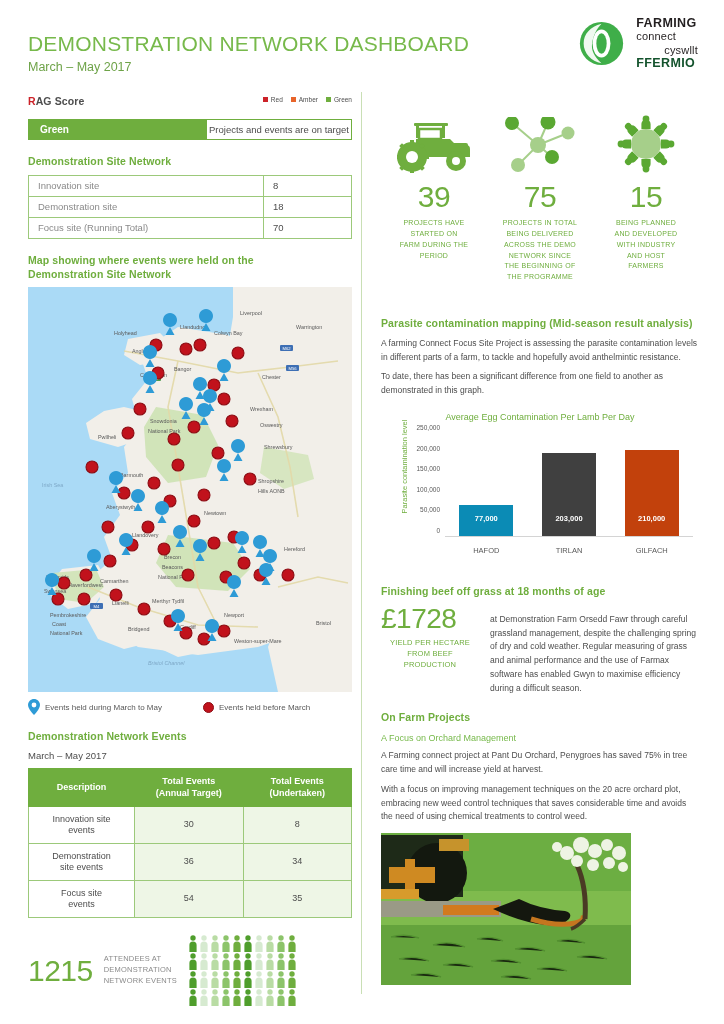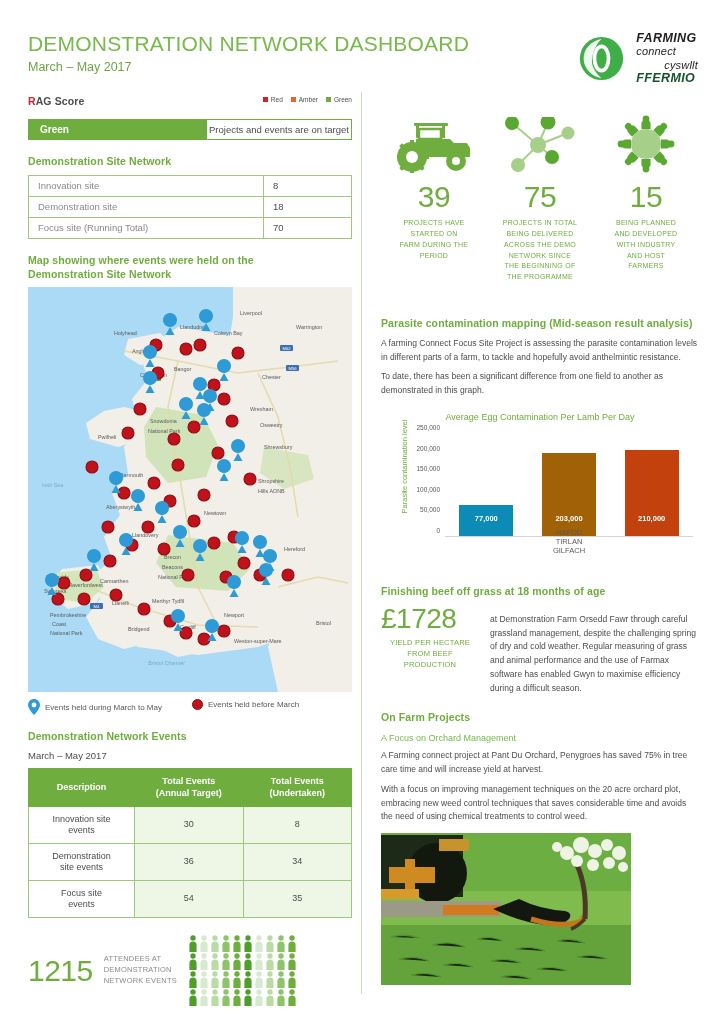--- a/index.html
+++ b/index.html
@@ -12,21 +12,21 @@
   .page { position: relative; width: 724px; height: 1024px; background:#fff; }
 
   
   .header { position:absolute; left:28px; top:32px; }
   .title {
     font-size: 21px; letter-spacing: 0.2px; color:#77b94b;
     font-weight: 400; white-space: nowrap;
   }
   .subtitle { font-size: 12.5px; color:#6ea348; margin-top:4px; }
 
-  .logo-wrap { position:absolute; right:26px; top:32px; display:flex; align-items:center; gap:11px;font-style:italic; }
+  .logo-wrap { position:absolute; right:26px; top:17px; display:flex; align-items:center; gap:11px; }
   .logo-mark { width:47px; height:47px; }
   .logo-text { line-height:1.08; }
   .logo-l1 { font-size:12.5px; font-weight:bold; color:#231f20; letter-spacing:0.4px;}
   .logo-l2 { font-size:11px; color:#231f20; letter-spacing:0.2px;}
   .logo-l3 { font-size:11px; color:#231f20; letter-spacing:0.2px; margin-top:3px;padding-left:28px;}
   .logo-l4 { font-size:12.5px; font-weight:bold; color:#14532d; letter-spacing:0.4px;}
 
   
   .divider {
     position:absolute; left:361px; top:92px; width:1px; height:902px;
@@ -62,21 +62,21 @@
   .blk { margin-top:15px; }
   .tbl1 { width:100%; border-collapse:collapse; }
   .tbl1 td {
     border:1px solid #9cc97a; height:21px; font-size:9.5px; color:#8a8a8a;
     padding:0 9px;
   }
   .tbl1 td.val { width:88px; color:#4d4d4d; }
 
   
   .map-wrap { position:relative; width:324px; height:405px; margin-top:5px; overflow:hidden; }
-  .map-legend { display:flex; gap:30px; align-items:flex-start; margin-top:7px; }
+  .map-legend { display:flex; gap:41px; align-items:center; margin-top:7px; }
   .map-legend .li { display:flex; align-items:center; gap:5px; font-size:8px; color:#595959; }
   .dot-red { width:11px; height:11px; border-radius:50%; background:#c1121c; border:1px solid #8d0d14; display:inline-block;}
 
   
   .ev-date { font-size:9.5px; color:#4d4d4d; margin:3px 0 7px; }
   .tbl2 { width:100%; border-collapse:collapse; table-layout:fixed; }
   .tbl2 th {
     background:#6fae3e; color:#fff; font-size:9px; font-weight:bold;
     height:38px; border:1px solid #6fae3e; line-height:1.3; padding:2px;
   }
@@ -114,21 +114,21 @@
     position:absolute; left:-30px; top:34px; width:106px;
     transform:rotate(-90deg); font-size:7.5px; color:#6fae3e; text-align:center;
   }
   .plot { position:absolute; left:64px; top:6px; right:6px; bottom:26px; }
   .ytick { position:absolute; right:calc(100% + 5px); font-size:6.5px; color:#595959; white-space:nowrap; transform:translateY(-50%); }
   .axis-x { position:absolute; left:0; right:0; bottom:0; height:1px; background:#d4d4d4; }
   .bars { position:absolute; left:0; right:0; bottom:1px; top:0; display:flex; align-items:flex-end; }
   .bar-slot { flex:1; display:flex; flex-direction:column; align-items:center; justify-content:flex-end; height:100%; }
   .bar { width:54px; background:#0b8bb5; position:relative; display:flex; align-items:flex-end; justify-content:center; }
   .bar-lbl { font-size:7.5px; font-weight:bold; color:#fff; margin-bottom:13px; }
-  .xlabels { position:absolute; left:64px; right:6px; bottom:8px; display:flex;flex-direction:column; }
+  .xlabels { position:absolute; left:64px; right:6px; bottom:8px; display:flex; }
   .xlab { flex:1; text-align:center; font-size:7.5px; color:#595959; }
 
   
   .beef { display:flex; gap:11px; margin-top:6px; align-items:flex-start; }
   .beef-l { width:98px; }
   .beef-num { font-size:28px; color:#6fae3e; line-height:1; letter-spacing:-0.5px; }
   .beef-cap { font-size:7.5px; color:#6fae3e; text-align:center; line-height:1.5; margin-top:4px; letter-spacing:0.2px; }
   .beef-body { flex:1; font-size:8.5px; color:#4d4d4d; line-height:1.62; padding-top:8px; }
 
   .sub-head { font-size:9px; color:#77b94b; margin:8px 0 5px; }
@@ -745,21 +745,21 @@
           <div class="ytick" style="bottom:40%">100,000</div>
           <div class="ytick" style="bottom:20%">50,000</div>
           <div class="ytick" style="bottom:0%">0</div>
           <div class="bars" id="bars">
               <div class="bar-slot">
                 <div class="bar" style="height: 30.8%; background: rgb(11, 139, 181);">
                   <div class="bar-lbl">77,000</div>
                 </div>
               </div>
               <div class="bar-slot">
-                <div class="bar" style="height: 81.2%; background: #a16207;">
+                <div class="bar" style="height: 81.2%; background: #404040;">
                   <div class="bar-lbl">203,000</div>
                 </div>
               </div>
               <div class="bar-slot">
                 <div class="bar" style="height: 84%; background: #c2410c;">
                   <div class="bar-lbl">210,000</div>
                 </div>
               </div>
             </div>
           <div class="axis-x"></div>

